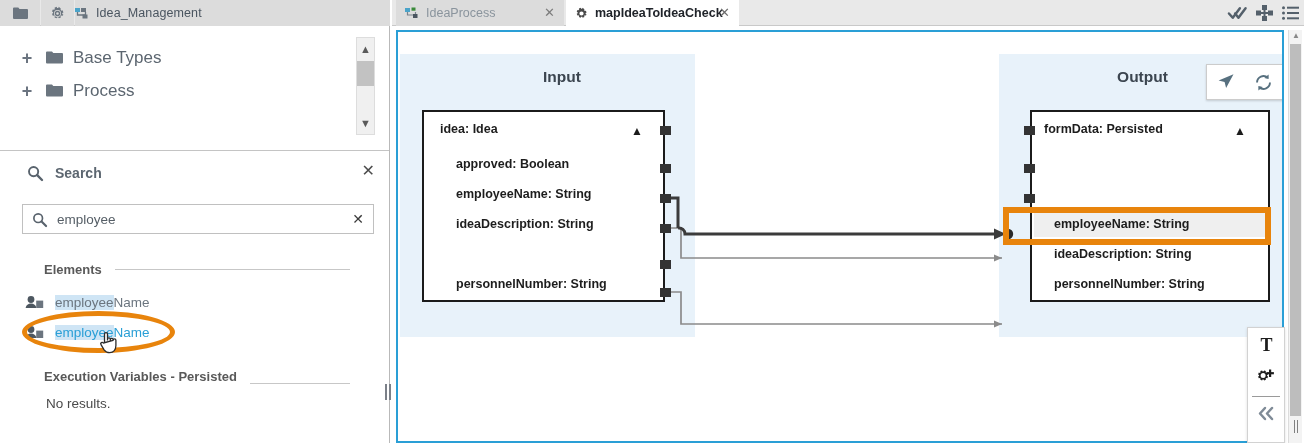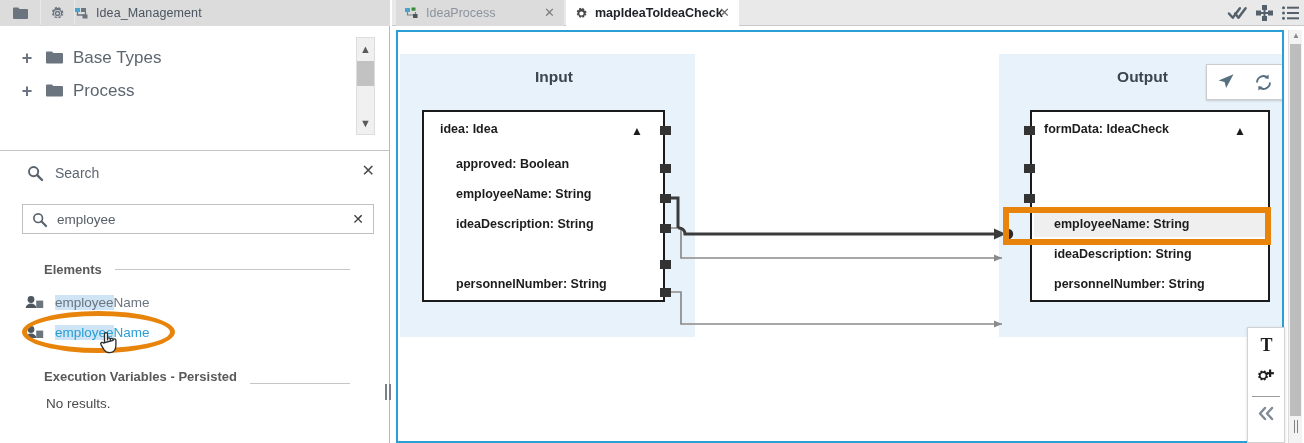--- a/index.html
+++ b/index.html
@@ -28,21 +28,21 @@
 
   
   .tree-sb{position:absolute;right:14px;top:10px;width:19px;height:98px;background:#f0f0f0;border:1px solid #ddd;box-sizing:border-box;}
   .tree-sb .arr{width:100%;height:22px;display:flex;align-items:center;justify-content:center;color:#5a5a5a;font-size:11px;}
   .tree-sb .arr.down{position:absolute;bottom:0;left:0;}
   .tree-sb .thumb{position:absolute;top:23px;left:0;width:100%;height:25px;background:#c2c2c2;}
 
   
   .search-head{position:absolute;left:0;top:152px;width:389px;height:42px;display:flex;align-items:center;}
   .search-head .mag{margin-left:27px;}
-  .search-head .txt{margin-left:12px;font-size:14px;color:#5c6670;}
+  .search-head .txt{margin-left:12px;font-size:14px;color:#5c6670;font-weight:bold;}
   .search-head .xclose{position:absolute;right:14px;top:11px;font-size:16px;color:#4c4c4c;line-height:1;cursor:pointer;}
 
   .search-box{position:absolute;left:22px;top:204px;width:352px;height:30px;border:1px solid #c0c0c0;background:#fff;display:flex;align-items:center;box-sizing:border-box;}
   .search-box .mag2{margin-left:9px;}
   .search-box input{border:none;outline:none;background:transparent;font-family:"Liberation Sans",sans-serif;font-size:13.5px;color:#555e66;margin-left:10px;width:270px;padding:0;}
   .search-box .xclr{position:absolute;right:9px;top:7px;font-size:14px;color:#3a3a3a;line-height:1;cursor:pointer;}
 
   .sec-head{position:absolute;left:44px;height:16px;display:flex;align-items:center;}
   .sec-head .stitle{font-size:13px;font-weight:bold;color:#595959;white-space:nowrap;}
   .sec-head .srule{height:1px;background:#c7c7c7;margin-left:13px;}
@@ -299,21 +299,21 @@
           </svg>
       </span>
     </div>
   </div>
 
   <div class="canvas">
 
     <div class="col in"></div>
     <div class="col out"></div>
 
-    <div class="col-title" style="left:2px;width:308px;">Input</div>
+    <div class="col-title" style="left:10px;width:308px;">Input</div>
     <div class="col-title" style="left:601px;width:287px;">Output</div>
 
     <svg style="position:absolute;left:0;top:0;width:888px;height:413px;">
 
       <path d="M267 260 L283 260 L283 292 L604 292" stroke="#8b8b8b" stroke-width="1.7" fill="none"></path>
       <polygon points="604,292 596,288.5 596,295.5" fill="#8b8b8b"></polygon>
 
       <path d="M267 196 L283 196 L283 226 L604 226" stroke="#8b8b8b" stroke-width="1.7" fill="none"></path>
       <polygon points="604,226 596,222.5 596,229.5" fill="#8b8b8b"></polygon>
 
@@ -345,21 +345,21 @@
     <div class="port" style="left:262px;top:94px;"></div>
     <div class="port" style="left:262px;top:132px;"></div>
     <div class="port" style="left:262px;top:162px;"></div>
     <div class="port" style="left:262px;top:192px;"></div>
     <div class="port" style="left:262px;top:228px;"></div>
     <div class="port" style="left:262px;top:256px;"></div>
 
     <div class="node" style="left:632px;top:78px;width:240px;height:192px;">
       <div class="hl-row" style="left:2px;top:95px;width:234px;height:30px;"></div>
       <div class="nhead">
-        <span class="htext" style="margin-left:12px;">formData: IdeaCheck</span>
+        <span class="htext" style="margin-left:12px;">formData: Persisted</span>
         <span class="chev" style="right:22px;top:13px;">▲</span>
       </div>
       <div class="nrow" style="top:97px;">
           <span class="rtext" style="margin-left:22px;">employeeName: String</span>
         </div>
       <div class="nrow" style="top:127px;">
           <span class="rtext" style="margin-left:22px;">ideaDescription: String</span>
         </div>
       <div class="nrow" style="top:157px;">
           <span class="rtext" style="margin-left:22px;">personnelNumber: String</span>

